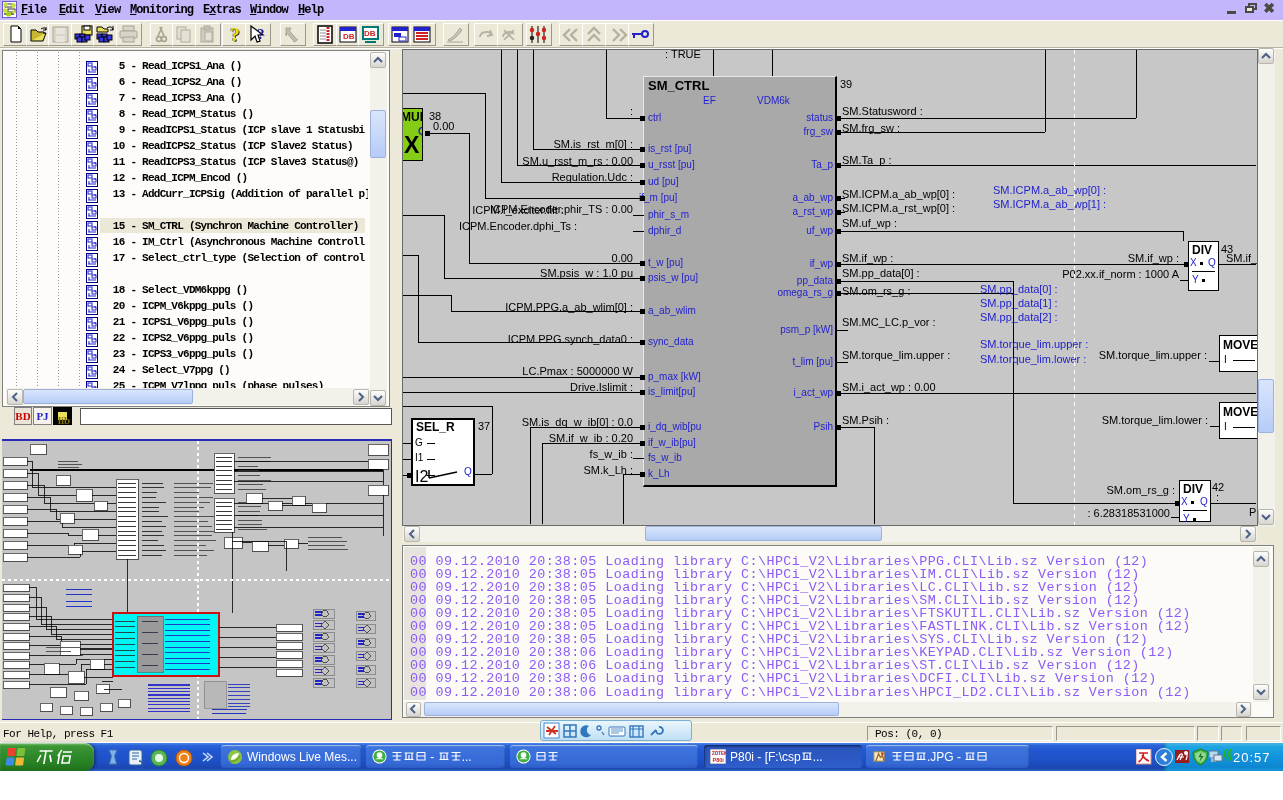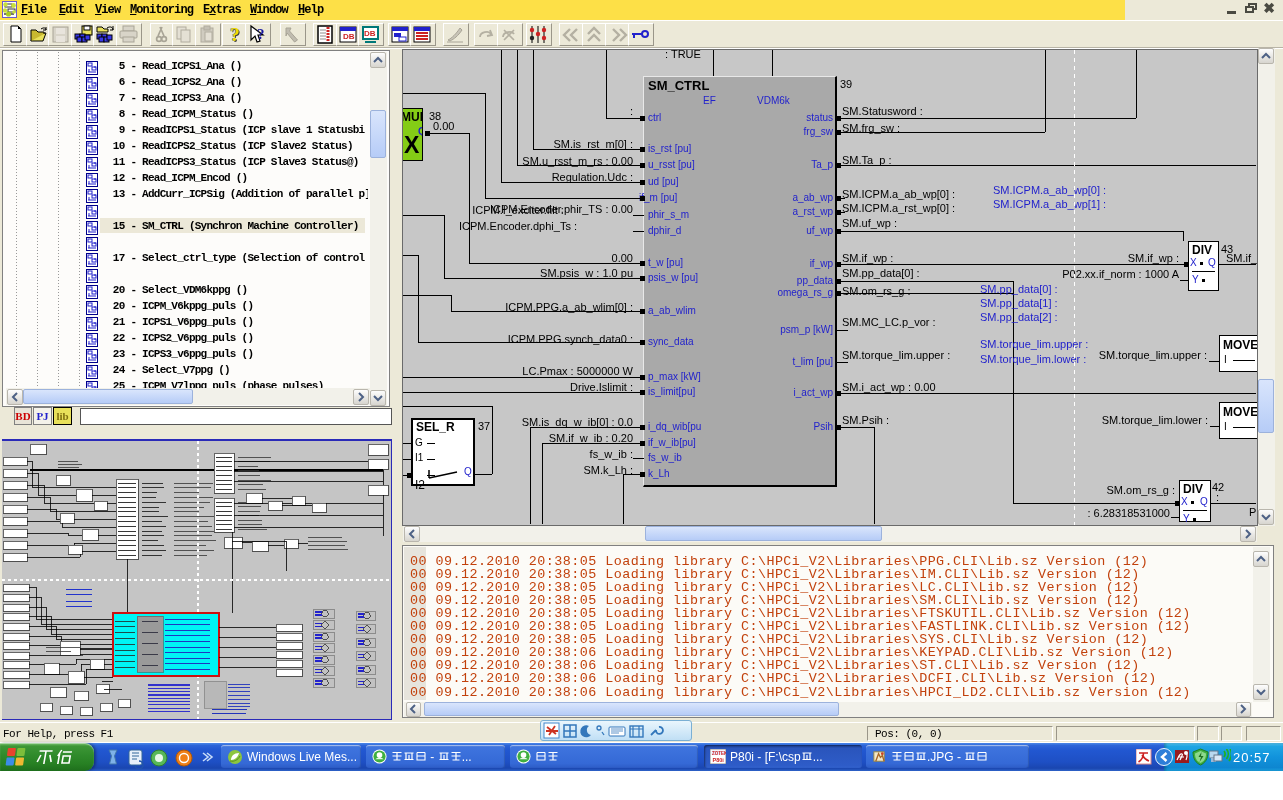--- a/index.html
+++ b/index.html
@@ -1,39 +1,39 @@
 <!DOCTYPE html>
 <html><head>
 <meta charset="utf-8">
 <style>
 * { margin:0; padding:0; box-sizing:border-box; }
 html,body { width:1283px; height:800px; overflow:hidden; }
 body { position:relative; background:#fff; font-family:"Liberation Mono", monospace; }
 .abs { position:absolute; }
 #app { position:absolute; left:0; top:0; width:1283px; height:742px; background:#ECE9D8; }
 
-#menubar { position:absolute; left:0; top:0; width:1125px; height:20px; background:#fde047; }
+#menubar { position:absolute; left:0; top:0; width:1283px; height:20px; background:#c4b5fd; }
 .menuitem { position:absolute; top:3px; font:bold 12px "Liberation Mono", monospace; letter-spacing:-0.9px; color:#000; }
 
 #toolbar { position:absolute; left:0; top:20px; width:1283px; height:27px; background:#ECE9D8; border-top:1px solid #fff; }
 .tbtn { position:absolute; top:2px; width:26px; height:23px; background:#ECE9D8; border-top:1px solid #fff; border-left:1px solid #fff; border-right:1px solid #9a9689; border-bottom:1px solid #9a9689; }
 .tbtn.rb { border-top:1px solid #fff; border-left:1px solid #fff; border-right:1px solid #9a9689; border-bottom:1px solid #9a9689; }
 
 #treepanel { position:absolute; left:2px; top:50px; width:390px; height:381px; }
 .trow { position:absolute; left:0; height:16px; width:100%; font:bold 11px "Liberation Mono", monospace; letter-spacing:-0.75px; color:#000; white-space:pre; }
 
 #diagram { position:absolute; left:403px; top:50px; width:854px; height:475px; background:#C7C7C7; overflow:hidden; }
 .wire { position:absolute; background:#000; }
 .lblk { position:absolute; font:11px "Liberation Sans", sans-serif; color:#000; white-space:pre; }
 .lblp { position:absolute; font:10px "Liberation Sans", sans-serif; color:#2222CC; white-space:pre; }
 .lblb { position:absolute; font:11px "Liberation Sans", sans-serif; color:#2222CC; white-space:pre; }
 .pin  { position:absolute; width:5px; height:5px; background:#000; }
 
 #logpanel { position:absolute; left:402px; top:545px; width:875px; height:173px; }
-.logline { position:absolute; left:8px; font:13.4px "Liberation Mono", monospace; letter-spacing:0.45px; color:#c2410c; white-space:pre; }
+.logline { position:absolute; left:8px; font:13.4px "Liberation Mono", monospace; letter-spacing:0.45px; color:#8b5cf6; white-space:pre; }
 
 .sbtrack { position:absolute; background:#F2F1EA; }
 .sbbtn { position:absolute; width:16px; height:16px; background:linear-gradient(180deg,#FDFDFD,#D7D5CF); border:1px solid #B9B6AD; border-radius:2px; }
 .sbthumb { position:absolute; background:linear-gradient(180deg,#D9E5FC,#B6CCF7); border:1px solid #9CB2DC; border-radius:2px; }
 .sbthumbh { position:absolute; background:linear-gradient(180deg,#D9E5FC,#B6CCF7); border:1px solid #9CB2DC; border-radius:2px; }
 
 #statusbar { position:absolute; left:0; top:722px; width:1283px; height:20px; background:#ECE9D8; border-top:1px solid #fff; }
 .spanel { position:absolute; top:3px; height:15px; border:1px solid; border-color:#9a9689 #fff #fff #9a9689; }
 
 #taskbar { position:absolute; left:0; top:743px; width:1283px; height:28px; background:linear-gradient(180deg,#4A87E8 0%,#2C64D8 9%,#2258D2 22%,#1E4FC4 68%,#1A46B0 90%,#2E62C8 100%); }
@@ -275,22 +275,23 @@
       <div class="trow" style="left:105px;top:10px">  5 - Read_ICPS1_Ana ()</div>
 <div class="trow" style="left:105px;top:26px">  6 - Read_ICPS2_Ana ()</div>
 <div class="trow" style="left:105px;top:42px">  7 - Read_ICPS3_Ana ()</div>
 <div class="trow" style="left:105px;top:58px">  8 - Read_ICPM_Status ()</div>
 <div class="trow" style="left:105px;top:74px">  9 - ReadICPS1_Status (ICP slave 1 Statusbi</div>
 <div class="trow" style="left:105px;top:90px"> 10 - ReadICPS2_Status (ICP Slave2 Status)</div>
 <div class="trow" style="left:105px;top:106px"> 11 - ReadICPS3_Status (ICP Slave3 Status@)</div>
 <div class="trow" style="left:105px;top:122px"> 12 - Read_ICPM_Encod ()</div>
 <div class="trow" style="left:105px;top:138px"> 13 - AddCurr_ICPSig (Addition of parallel p]</div>
 <div class="trow" style="left:105px;top:170px"> 15 - SM_CTRL (Synchron Machine Controller)</div>
+<div class="trow" style="left:105px;top:186px"> 16 - IM_Ctrl (Asynchronous Machine Controll</div>
 <div class="trow" style="left:105px;top:202px"> 17 - Select_ctrl_type (Selection of control</div>
-<div class="trow" style="left:105px;top:234px"> 20 - Select_VDM6kppg ()</div>
+<div class="trow" style="left:105px;top:234px"> 18 - Select_VDM6kppg ()</div>
 <div class="trow" style="left:105px;top:250px"> 20 - ICPM_V6kppg_puls ()</div>
 <div class="trow" style="left:105px;top:266px"> 21 - ICPS1_V6ppg_puls ()</div>
 <div class="trow" style="left:105px;top:282px"> 22 - ICPS2_V6ppg_puls ()</div>
 <div class="trow" style="left:105px;top:298px"> 23 - ICPS3_v6ppg_puls ()</div>
 <div class="trow" style="left:105px;top:314px"> 24 - Select_V7ppg ()</div>
 <div class="trow" style="left:105px;top:330px"> 25 - ICPM_V7lppg_puls (phase pulses)</div>
     </div>
 
   <div class="sbtrack" style="left:368px;top:2px;width:17px;height:354px"></div>
   <div class="sbbtn" style="left:368px;top:2px"><svg width="14" height="14">
@@ -305,21 +306,21 @@
   <div class="sbbtn" style="left:5px;top:339px"><svg width="14" height="14">
         <path d="M9 3 l-4 4 4 4" fill="none" stroke="#4D6185" stroke-width="2"></path>
       </svg></div>
   <div class="sbthumbh" style="left:21px;top:339px;width:170px;height:15px"></div>
   <div class="sbbtn" style="left:351px;top:339px"><svg width="14" height="14">
         <path d="M5 3 l4 4 -4 4" fill="none" stroke="#4D6185" stroke-width="2"></path>
       </svg></div>
 
   <div class="abs" style="left:12px;top:357px;width:18px;height:18px;background:#E8E4D8;border:1px solid #808080;font:bold 11px 'Liberation Serif',serif;color:#CC0000;text-align:center;line-height:16px">BD</div>
   <div class="abs" style="left:31px;top:357px;width:19px;height:18px;background:#F4F2EA;border:1px solid #808080;font:bold 11px 'Liberation Serif',serif;color:#2222CC;text-align:center;line-height:16px">PJ</div>
-  <div class="abs" style="left:51px;top:357px;width:19px;height:18px;background:#E8E05A;border:1px solid #000000;font:bold 11px 'Liberation Serif',serif;color:#807010;text-align:center;line-height:16px">lib</div>
+  <div class="abs" style="left:51px;top:357px;width:19px;height:18px;background:#E8E05A;border:5px solid #000000;font:bold 11px 'Liberation Serif',serif;color:#807010;text-align:center;line-height:16px">lib</div>
   <div class="abs" style="left:78px;top:358px;width:312px;height:17px;background:#fff;border:1px solid #555"></div>
 </div>
 <div id="minimap">
     <div class="abs" style="left:2px;top:439px;width:390px;height:281px;border:2px solid #2A2AB8"></div>
     <svg class="abs" style="left:2px;top:441px" width="389" height="278" viewBox="0 0 389 278" shape-rendering="crispEdges">
       <rect width="389" height="278" fill="#C5C5C5"></rect>
       <line x1="28" y1="29" x2="381" y2="29" stroke="#000" stroke-width="1.1"></line>
       <line x1="381" y1="29" x2="381" y2="95" stroke="#000" stroke-width="0.8"></line>
       <rect x="28" y="3" width="16" height="10" fill="#fff" stroke="#000" stroke-width="0.6"></rect>
       <rect x="366" y="3" width="20" height="11" fill="#fff" stroke="#000" stroke-width="0.6"></rect>
@@ -836,21 +837,21 @@
       <div style="position:absolute;left:15px;top:17px;font:bold 10px 'Liberation Sans',sans-serif;color:#2222CC">Q</div>
     </div>
 <div class="lblk" style="left:26px;top:60px;">38</div>
 <div class="lblk" style="left:30px;top:70px;">0.00</div>
 <div class="pin" style="left:22px;top:81px"></div>
 <div class="abs" style="left:8px;top:368px;width:64px;height:68px;background:#fff;border:2px solid #000"></div>
 <div class="lblk" style="left:13px;top:370px;font-weight:bold;font-size:12px">SEL_R</div>
 <div class="lblk" style="left:75px;top:370px;">37</div>
 <div class="lblk" style="left:12px;top:387px;font-size:10px">G</div>
 <div class="lblk" style="left:12px;top:402px;font-size:10px">I1</div>
-<div class="lblk" style="left:12px;top:428px;font-size:12px">I2</div>
+<div class="lblk" style="left:12px;top:418px;font-size:16px">I2</div>
 <div class="wire" style="left:0px;top:392.5px;width:8px;height:1px"></div>
 <div class="wire" style="left:0px;top:408.5px;width:8px;height:1px"></div>
 <div class="wire" style="left:0px;top:424.5px;width:8px;height:1px"></div>
 <div class="wire" style="left:24px;top:392.5px;width:8px;height:1px"></div>
 <div class="wire" style="left:24px;top:408.5px;width:8px;height:1px"></div>
 <div class="wire" style="left:24px;top:424.5px;width:8px;height:1px"></div>
 <div class="pin" style="left:4px;top:422.5px"></div>
 <div class="lblb" style="left:61px;top:416px;font-size:10px">Q</div>
 <svg class="abs" style="left:22px;top:416px" width="40" height="14">
       <path d="M4 12 v-8 m0 8 L32 6" stroke="#000" stroke-width="1.5" fill="none"></path>

